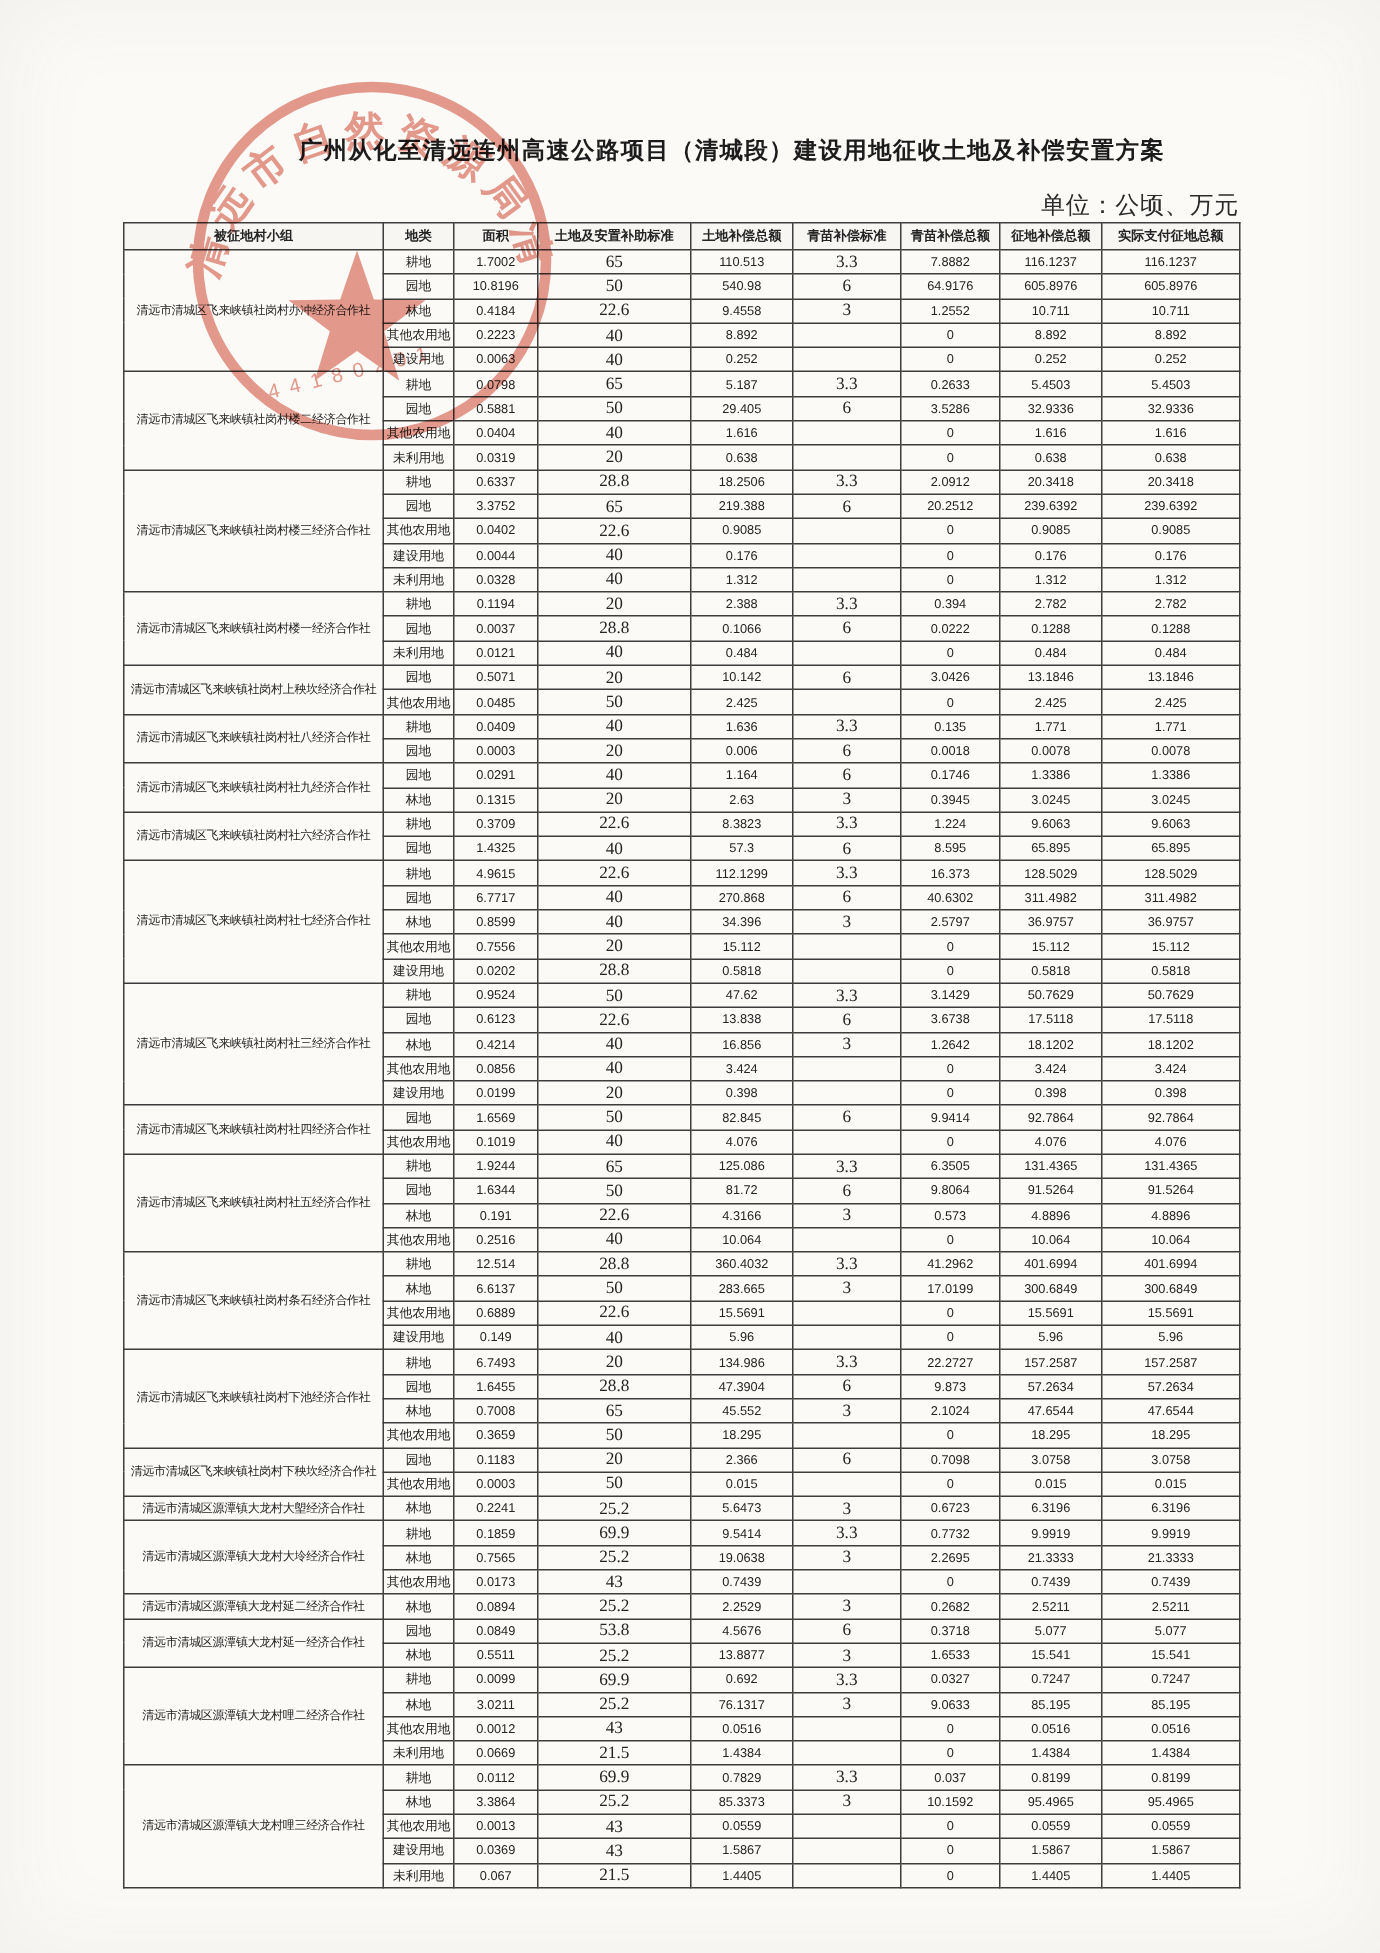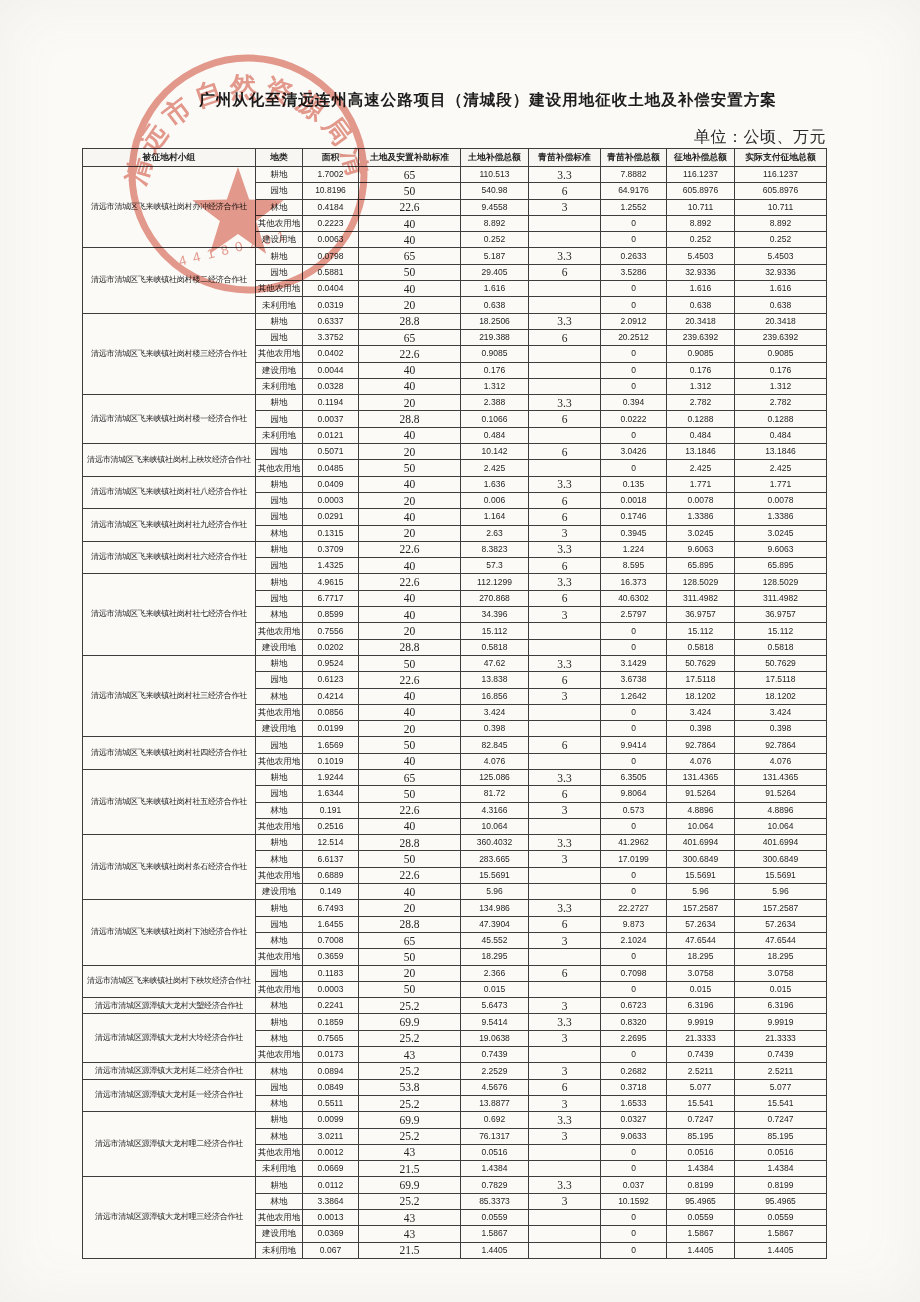--- a/index.html
+++ b/index.html
@@ -637,21 +637,21 @@
           <td>6.3196</td>
           <td>6.3196</td>
         </tr>
         <tr>
           <td rowspan="3" class="village">清远市清城区源潭镇大龙村大坽经济合作社</td>
           <td>耕地</td>
           <td>0.1859</td>
           <td class="big">69.9</td>
           <td>9.5414</td>
           <td class="big">3.3</td>
-          <td>0.8320</td>
+          <td>0.7732</td>
           <td>9.9919</td>
           <td>9.9919</td>
         </tr>
         <tr>
           <td>林地</td>
           <td>0.7565</td>
           <td class="big">25.2</td>
           <td>19.0638</td>
           <td class="big">3</td>
           <td>2.2695</td>

